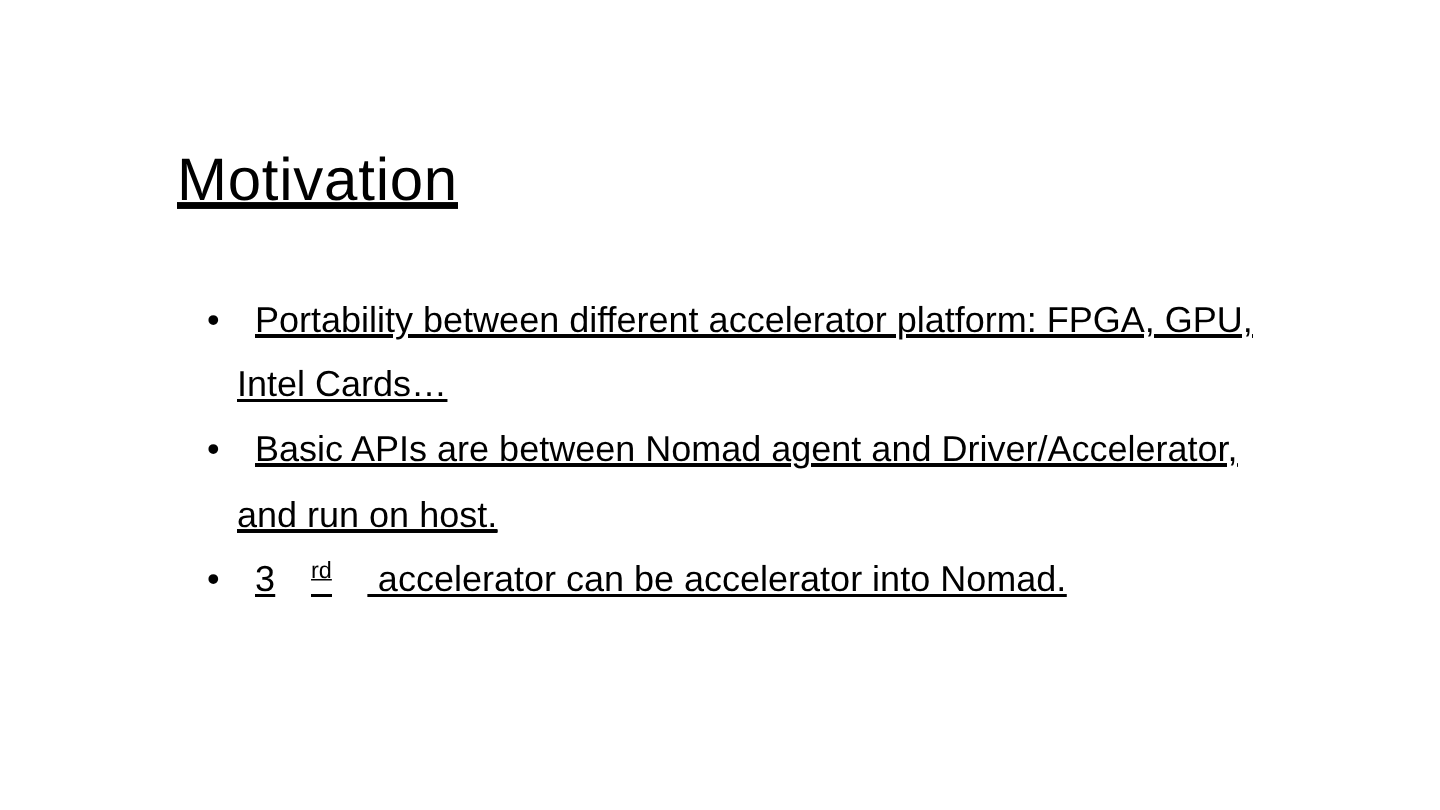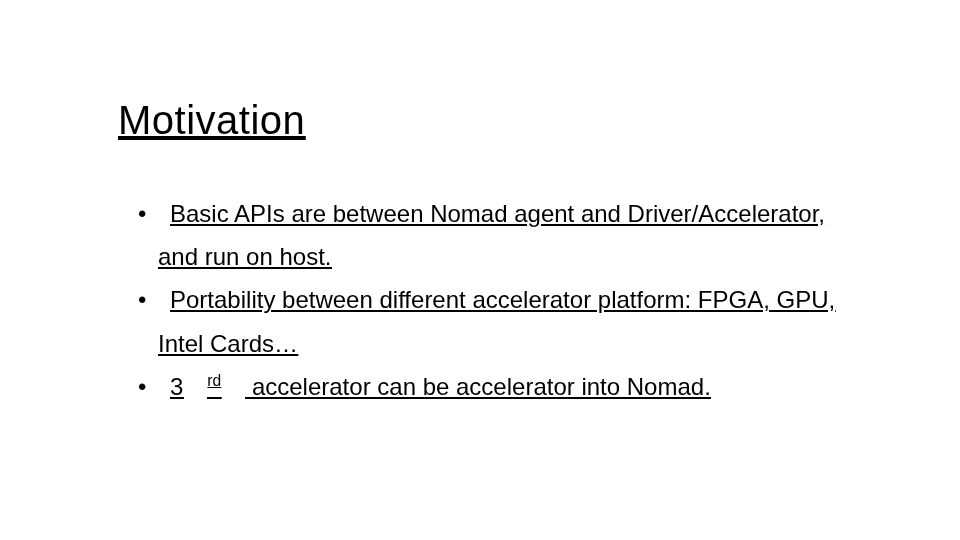--- a/index.html
+++ b/index.html
@@ -52,24 +52,24 @@
       line-height: 0;
     }
   </style>
 </head>
 <body>
 
 <div class="slide">
   <h1 class="title">Motivation</h1>
   <div class="bullets">
     <div class="bullet">
+      <span>Portability between different accelerator platform: FPGA, GPU,</span>
+      <span class="line2">Intel Cards…</span>
+    </div>
+    <div class="bullet">
       <span>Basic APIs are between Nomad agent and Driver/Accelerator,</span>
       <span class="line2">and run on host.</span>
-    </div>
-    <div class="bullet">
-      <span>Portability between different accelerator platform: FPGA, GPU,</span>
-      <span class="line2">Intel Cards…</span>
     </div>
     <div class="bullet">
       <span>3</span><sup>rd</sup><span> accelerator can be accelerator into Nomad.</span>
     </div>
   </div>
 </div>
 
 </body></html>

